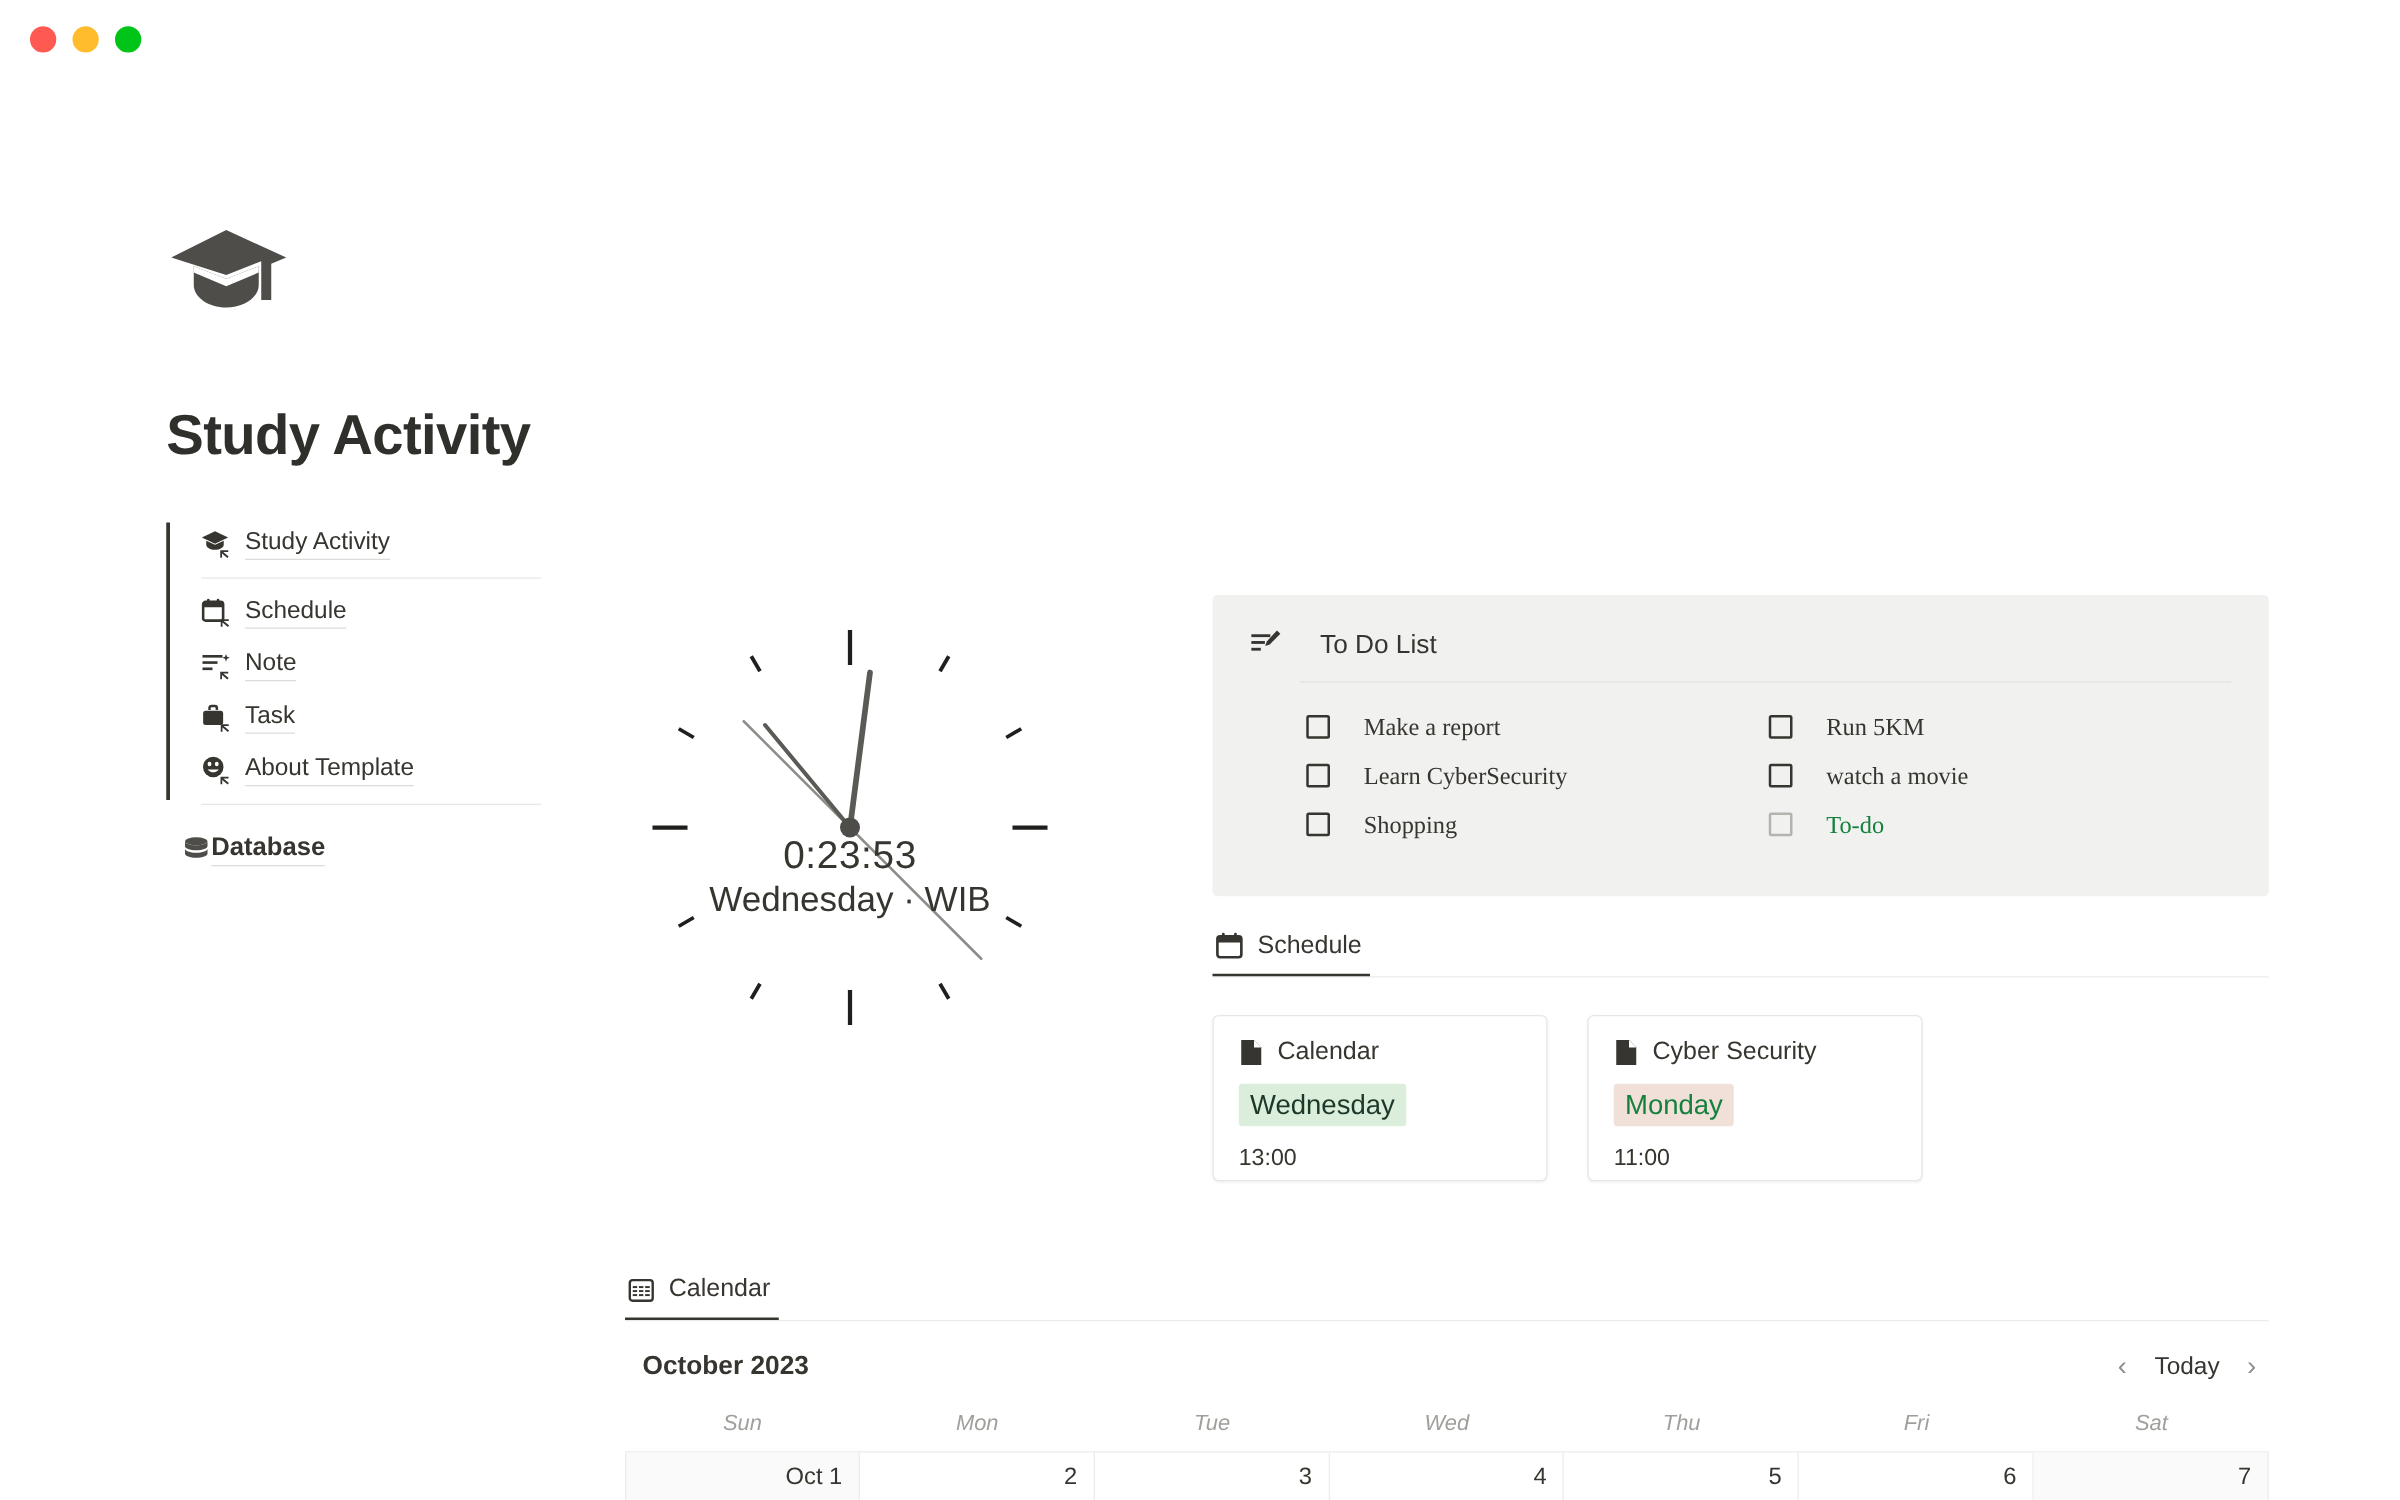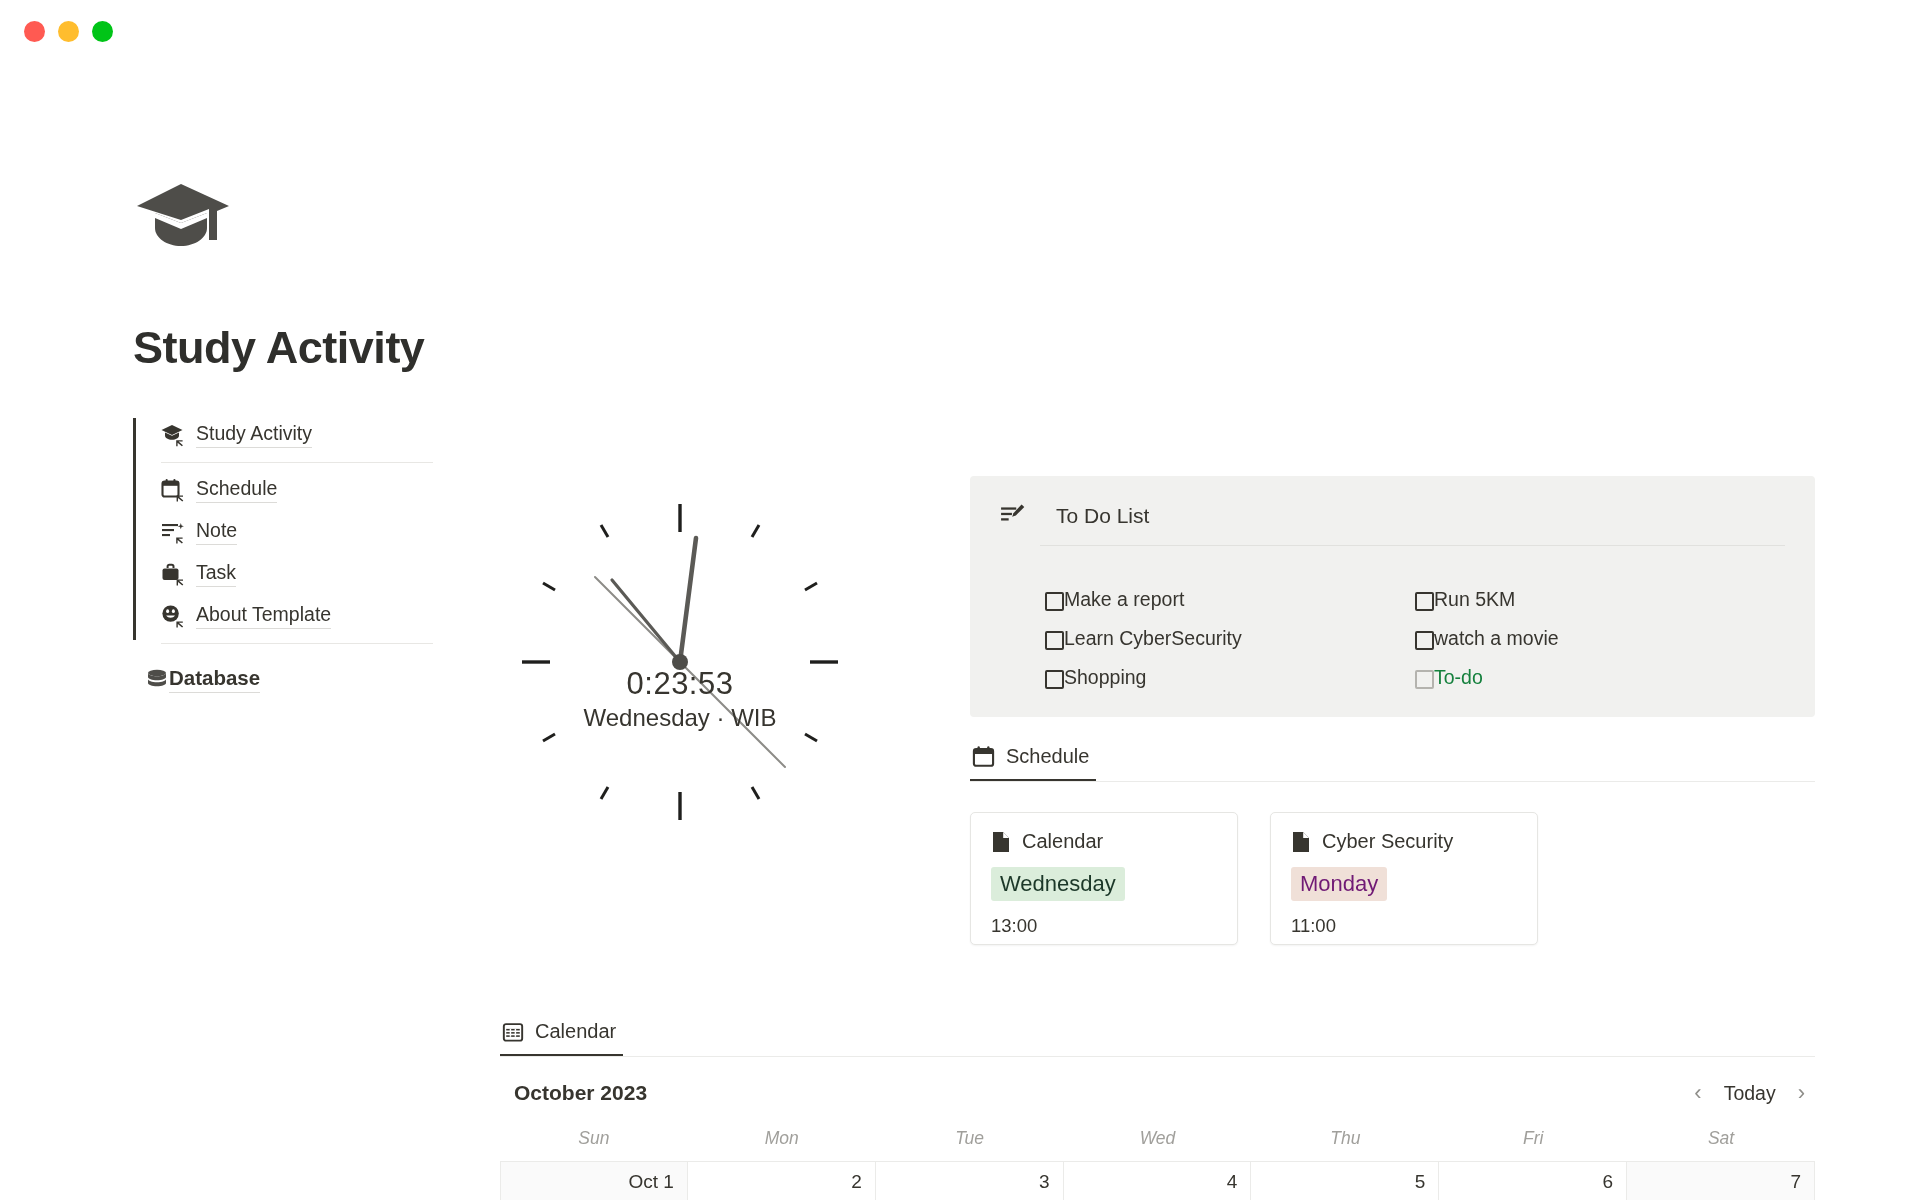--- a/index.html
+++ b/index.html
@@ -115,21 +115,21 @@
     text-align: center;
     font-size: 31px;
     color: #37352f;
     letter-spacing: 0.5px;
   }
   .clock-sub {
     position: absolute;
     left: 0; right: 0;
     top: 222px;
     text-align: center;
-    font-size: 24px;
+    font-size: 28px;
     color: #37352f;
   }
 
   
   .right-col {
     position: absolute;
     left: 970px;
     top: 414px;
     width: 845px;
   }
@@ -157,24 +157,25 @@
   .todo-grid {
     display: grid;
     grid-template-columns: 1fr 1fr;
     column-gap: 0px;
     row-gap: 0px;
     margin-top: 26px;
     padding-left: 45px;
   }
   .todo-item {
     display: flex;
-    align-items: flex-end;
-    gap: 0;
+    align-items: flex-start;
+    gap: 27px;
     height: 39px;
     cursor: pointer;
+    font-family: Liberation Serif, serif;
   }
   .cbox {
     width: 19px; height: 19px;
     border: 2px solid #37352f;
     border-radius: 2px;
     background: transparent;
     flex: none;
   }
   .cbox.muted { border-color: #b4b3ae; }
   .todo-text { font-size: 19.5px; color: #37352f; }
@@ -487,21 +488,21 @@
       </div>
 
       <div class="card">
         <div class="card-head">
           <svg width="20" height="22" viewBox="0 0 20 22">
             <path d="M2 1 H12.2 L18 7 V21 H2 Z" fill="#37352f"></path>
             <path d="M12.2 1 L18 7 H12.2 Z" fill="#ffffff"></path>
           </svg>
           <span class="card-title">Cyber Security</span>
         </div>
-        <div><span class="tag" style="background: rgb(240, 224, 216); color: #701a75;">Monday</span></div>
+        <div><span class="tag" style="background: rgb(240, 224, 216); color: #15803d;">Monday</span></div>
         <div class="card-time">11:00</div>
       </div>
     </div>
   </div>
 
   <div class="cal-section">
     <div class="cal-tabbar">
       <div class="tab">
         <svg width="22" height="22" viewBox="0 0 24 24">
           <rect x="2" y="3.4" width="20" height="18" rx="2.4" fill="none" stroke="#37352f" stroke-width="2.1"></rect>

